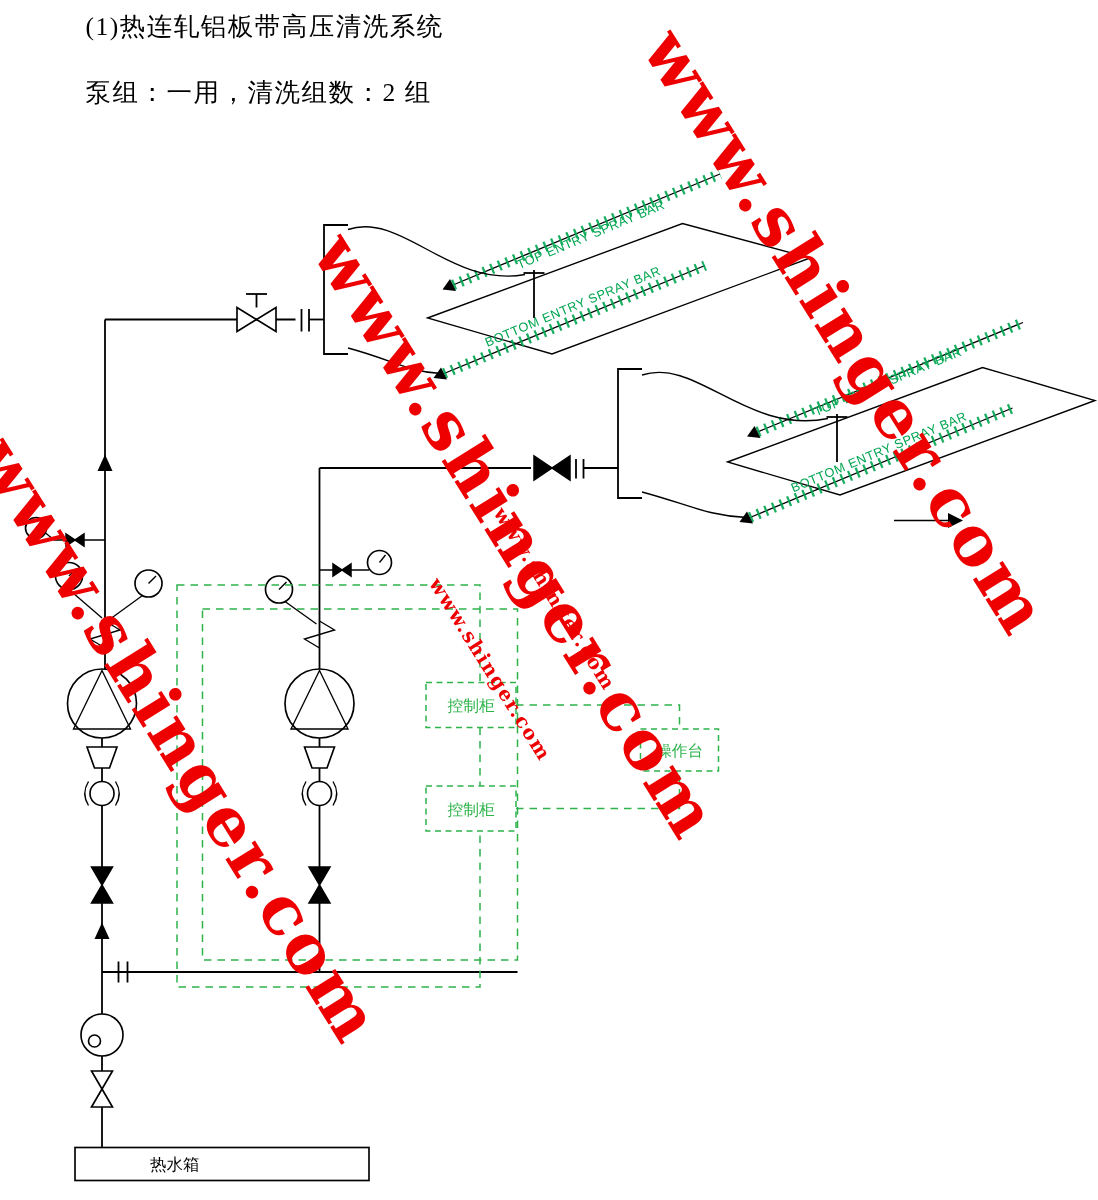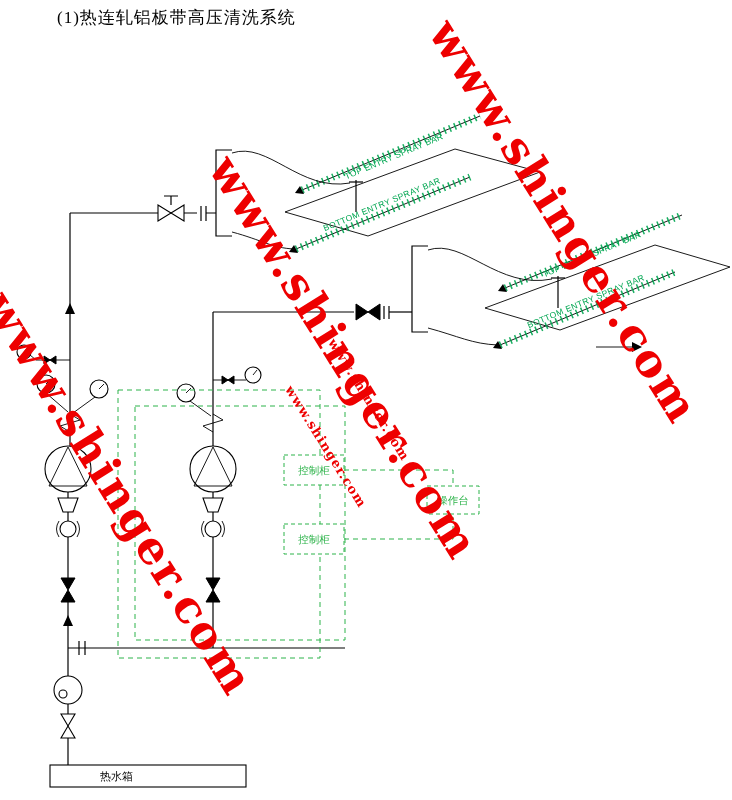--- a/index.html
+++ b/index.html
@@ -1,17 +1,17 @@
 <!DOCTYPE html>
 <html><head>
 <meta charset="utf-8">
 <style>
   html,body{margin:0;padding:0;background:#fff;}
   .stage{position:relative;width:732px;height:800px;background:#fff;overflow:hidden;
-         font-family:"Liberation Sans",sans-serif;border-radius:23px;}
+         font-family:"Liberation Sans",sans-serif;}
   .title-line{position:absolute;left:57px;top:6px;font-size:17px;color:#000;
               font-family:"Liberation Serif",serif;letter-spacing:1px;}
   .subtitle-line{position:absolute;left:57px;top:50px;font-size:17px;color:#000;
               font-family:"Liberation Serif",serif;letter-spacing:1px;}
   svg{position:absolute;left:0;top:0;}
   .pipe{stroke:#000;stroke-width:1.2;fill:none;}
   .thin{stroke:#000;stroke-width:0.9;fill:none;}
   .sym{stroke:#000;stroke-width:1.1;fill:#fff;}
   .symf{stroke:#000;stroke-width:1;fill:#000;}
   .arr{fill:#000;stroke:none;}
@@ -30,20 +30,21 @@
   .wm3{left:463px;top:10px;}
   .wm4{left:295px;top:383px;}
   .wm5{left:338px;top:336px;}
 </style>
 </head>
 <body>
 
 <div class="stage">
 
   <div class="title-line">(1)热连轧铝板带高压清洗系统</div>
+  <div class="subtitle-line">泵组：一用，清洗组数：2 组</div>
 
   <svg width="732" height="800" viewBox="0 0 732 800">
 
     <g>
       <polygon class="thin" points="285,212 455,149 540,172 368,236"></polygon>
 
       <line class="thin" x1="302" y1="190" x2="480" y2="116"></line>
       <line class="bargreen" x1="302" y1="190" x2="480" y2="116"></line>
       <polygon class="arr" points="295,193 304,194 300,186"></polygon>
 

